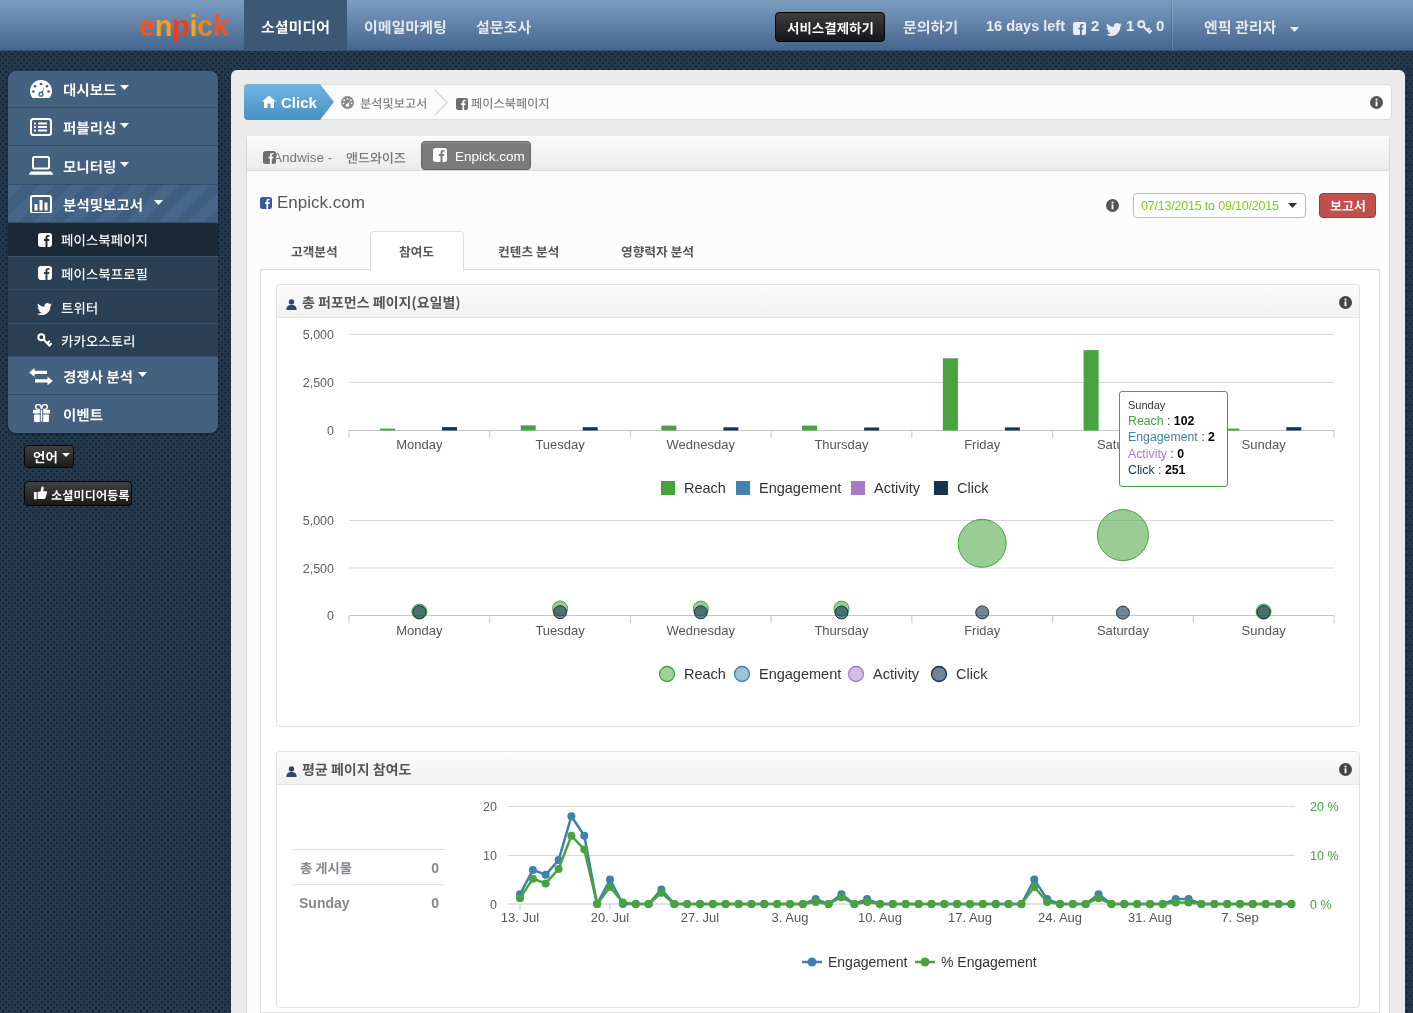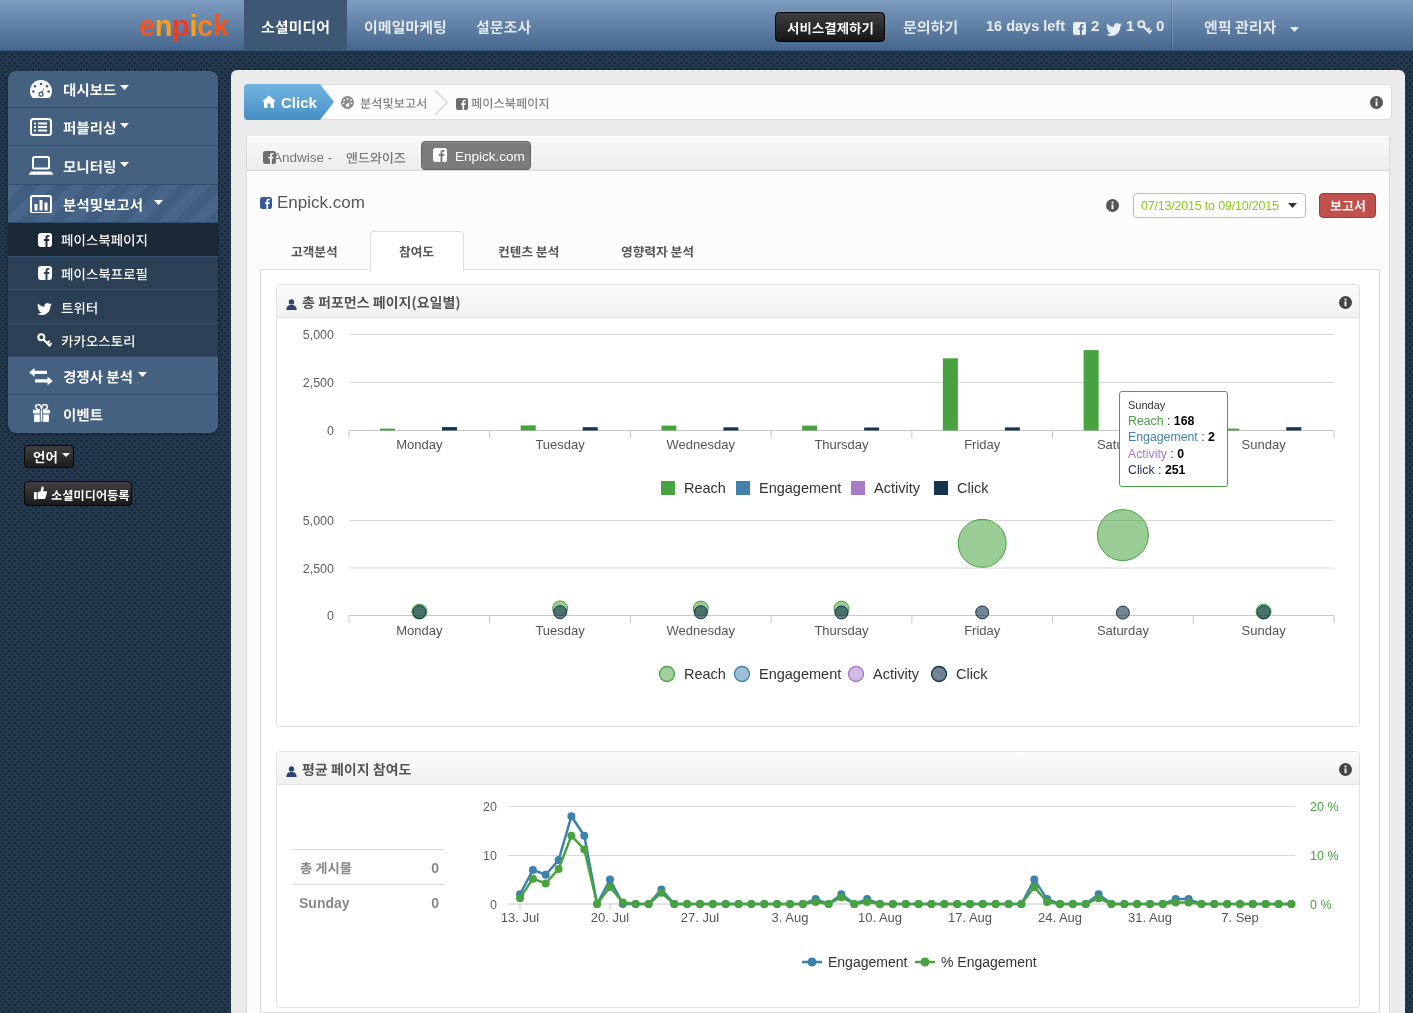--- a/index.html
+++ b/index.html
@@ -495,21 +495,21 @@
       <text x="407" y="373.5" font-size="14.5" fill="#333">Reach</text>
       <circle cx="465" cy="369" r="7.5" fill="rgba(66,130,172,.5)" stroke="#4282ac" stroke-width="1.3"></circle>
       <text x="482" y="373.5" font-size="14.5" fill="#333">Engagement</text>
       <circle cx="579" cy="369" r="7.5" fill="rgba(168,123,198,.5)" stroke="#a87bc6" stroke-width="1.3"></circle>
       <text x="596" y="373.5" font-size="14.5" fill="#333">Activity</text>
       <circle cx="662" cy="369" r="7.5" fill="rgba(22,51,79,.6)" stroke="#16334f" stroke-width="1.3"></circle>
       <text x="679" y="373.5" font-size="14.5" fill="#333">Click</text>
     </svg></div>
 <div class="abs" style="left:1119px;top:391px;width:109px;height:96px;background:rgba(255,255,255,.96);border:1px solid #47a23f;border-radius:3px;padding:5px 8px;font-size:12.3px;color:#333;line-height:16.2px;white-space:nowrap">
 <div style="font-size:11px">Sunday</div>
-<div><span style="color:#47a23f">Reach</span> : <b style="color:#000">168</b></div>
+<div><span style="color:#47a23f">Reach</span> : <b style="color:#000">102</b></div>
 <div><span style="color:#4282ac">Engagement</span> : <b style="color:#000">2</b></div>
 <div><span style="color:#a87bc6">Activity</span> : <b style="color:#000">0</b></div>
 <div><span style="color:#16334f">Click</span> : <b style="color:#000">251</b></div>
   </div>
 <div class="abs" style="left:292px;top:849px;width:153px;height:1px;background:#ddd"></div>
 <div class="abs" style="left:292px;top:884px;width:153px;height:1px;background:#ddd"></div>
 <div style="position:absolute;left:300px;top:859px;">
     <svg class="kt" width="52.0" height="18.1" viewBox="0 -14.1 52.0 18.1">
       <path fill="#85888d" d="M0.5 -5.0H11.7V-3.6H0.5ZM5.2 -6.1H7.0V-4.3H5.2ZM5.2 -11.1H7.0V-9.3H5.2ZM5.1 -9.2H6.7V-9.0Q6.7 -8.3 6.3 -7.7Q6.0 -7.1 5.4 -6.7Q4.7 -6.2 3.7 -5.9Q2.8 -5.7 1.5 -5.6L1.0 -6.9Q2.1 -7.0 2.9 -7.2Q3.7 -7.4 4.2 -7.6Q4.7 -7.9 4.9 -8.3Q5.1 -8.6 5.1 -9.0ZM5.5 -9.2H7.1V-9.0Q7.1 -8.6 7.3 -8.3Q7.5 -7.9 8.0 -7.6Q8.5 -7.4 9.3 -7.2Q10.1 -7.0 11.2 -6.9L10.7 -5.6Q9.4 -5.7 8.5 -5.9Q7.5 -6.2 6.8 -6.7Q6.2 -7.1 5.9 -7.7Q5.5 -8.3 5.5 -9.0ZM1.6 -10.0H10.6V-8.7H1.6ZM6.1 -3.0Q8.1 -3.0 9.2 -2.5Q10.4 -1.9 10.4 -0.9Q10.4 0.1 9.2 0.6Q8.1 1.2 6.1 1.2Q4.1 1.2 2.9 0.6Q1.8 0.1 1.8 -0.9Q1.8 -1.9 2.9 -2.5Q4.1 -3.0 6.1 -3.0ZM6.1 -1.7Q4.8 -1.7 4.2 -1.5Q3.6 -1.3 3.6 -0.9Q3.6 -0.5 4.2 -0.3Q4.8 -0.1 6.1 -0.1Q7.3 -0.1 8.0 -0.3Q8.6 -0.5 8.6 -0.9Q8.6 -1.3 8.0 -1.5Q7.3 -1.7 6.1 -1.7Z M24.7 -11.1H26.4V1.2H24.7ZM19.8 -6.4H22.5V-5.0H19.8ZM22.1 -10.9H23.8V0.6H22.1ZM19.4 -9.7H21.1Q21.1 -7.9 20.7 -6.4Q20.3 -4.9 19.3 -3.6Q18.4 -2.4 16.6 -1.4L15.6 -2.6Q17.0 -3.5 17.9 -4.4Q18.7 -5.4 19.1 -6.6Q19.4 -7.8 19.4 -9.3ZM16.3 -9.7H20.0V-8.3H16.3Z M31.0 -10.2H32.5V-8.4Q32.5 -7.2 32.3 -6.1Q32.1 -5.0 31.6 -4.1Q31.2 -3.1 30.5 -2.4Q29.9 -1.7 28.9 -1.2L27.9 -2.7Q28.7 -3.1 29.3 -3.6Q29.9 -4.2 30.3 -5.0Q30.6 -5.8 30.8 -6.6Q31.0 -7.5 31.0 -8.4ZM31.4 -10.2H32.8V-8.4Q32.8 -7.5 33.0 -6.7Q33.2 -5.9 33.6 -5.2Q33.9 -4.4 34.5 -3.9Q35.1 -3.3 35.9 -3.0L34.9 -1.5Q34.0 -1.9 33.3 -2.6Q32.7 -3.3 32.2 -4.2Q31.8 -5.1 31.6 -6.2Q31.4 -7.3 31.4 -8.4ZM36.5 -11.2H38.3V1.2H36.5Z M44.9 -5.2H46.7V-3.5H44.9ZM40.3 -6.3H51.4V-4.9H40.3ZM41.6 -10.8H50.0V-6.9H41.6ZM48.2 -9.4H43.4V-8.3H48.2ZM41.5 -4.1H50.0V-0.9H43.3V0.2H41.6V-2.2H48.3V-2.8H41.5ZM41.6 -0.2H50.4V1.1H41.6Z"></path>
     </svg>

